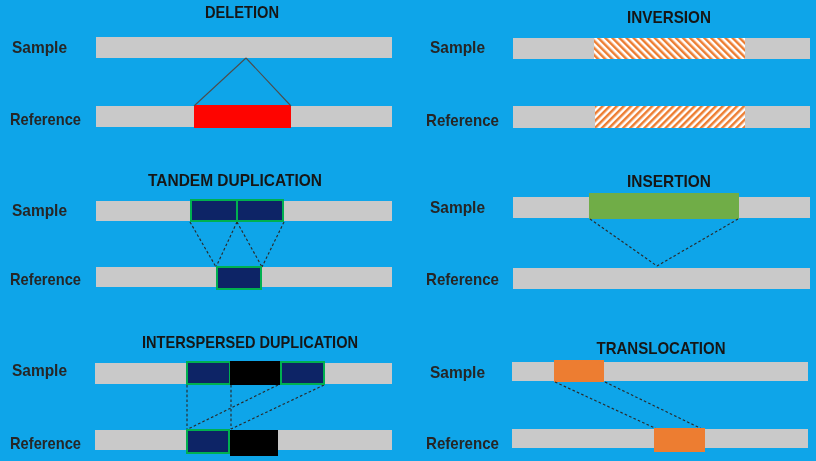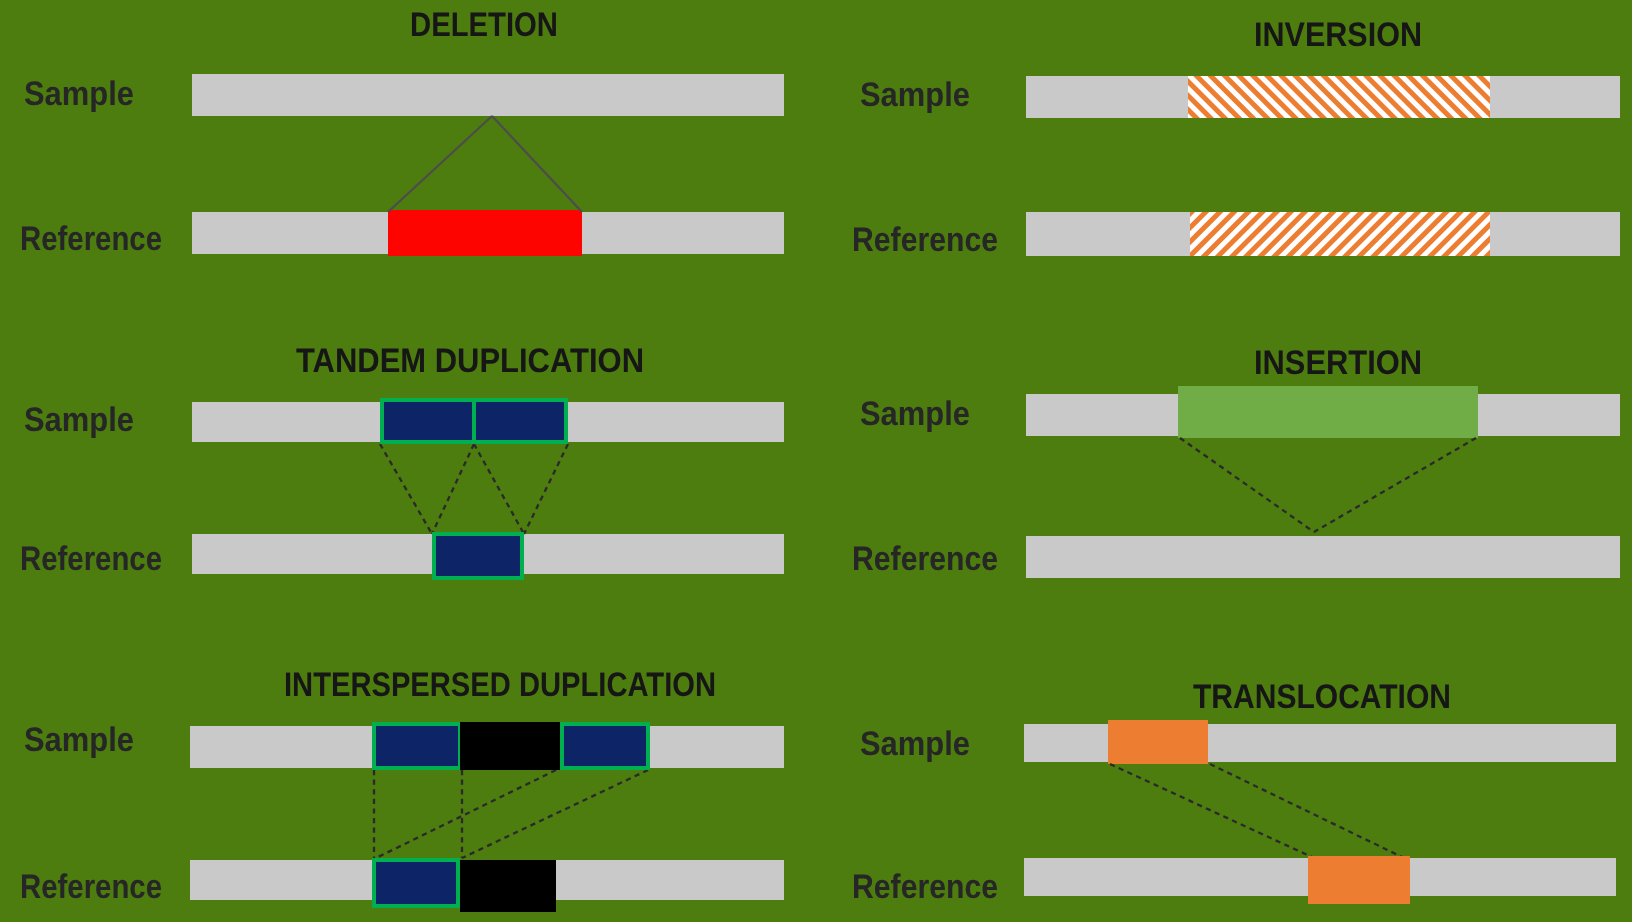--- a/index.html
+++ b/index.html
@@ -1,16 +1,16 @@
 <!DOCTYPE html>
 <html><head>
 <meta charset="utf-8">
 <style>
   html,body{margin:0;padding:0;background:#ffffff;}
-  #wrap{position:relative;width:816px;height:461px;background:#4d7c0f;overflow:hidden;}
+  #wrap{position:relative;width:816px;height:461px;background:#0ea5e9;overflow:hidden;}
   svg{display:block;}
   text{font-family:"Liberation Sans", sans-serif;fill:#1c1c1c;}
   .title{font-weight:bold;fill:#161616;}
   .lbl{font-weight:bold;fill:#262626;}
 </style>
 </head>
 <body>
 <div id="wrap">
 <svg width="816" height="461" viewBox="0 0 816 461">
 <defs>

